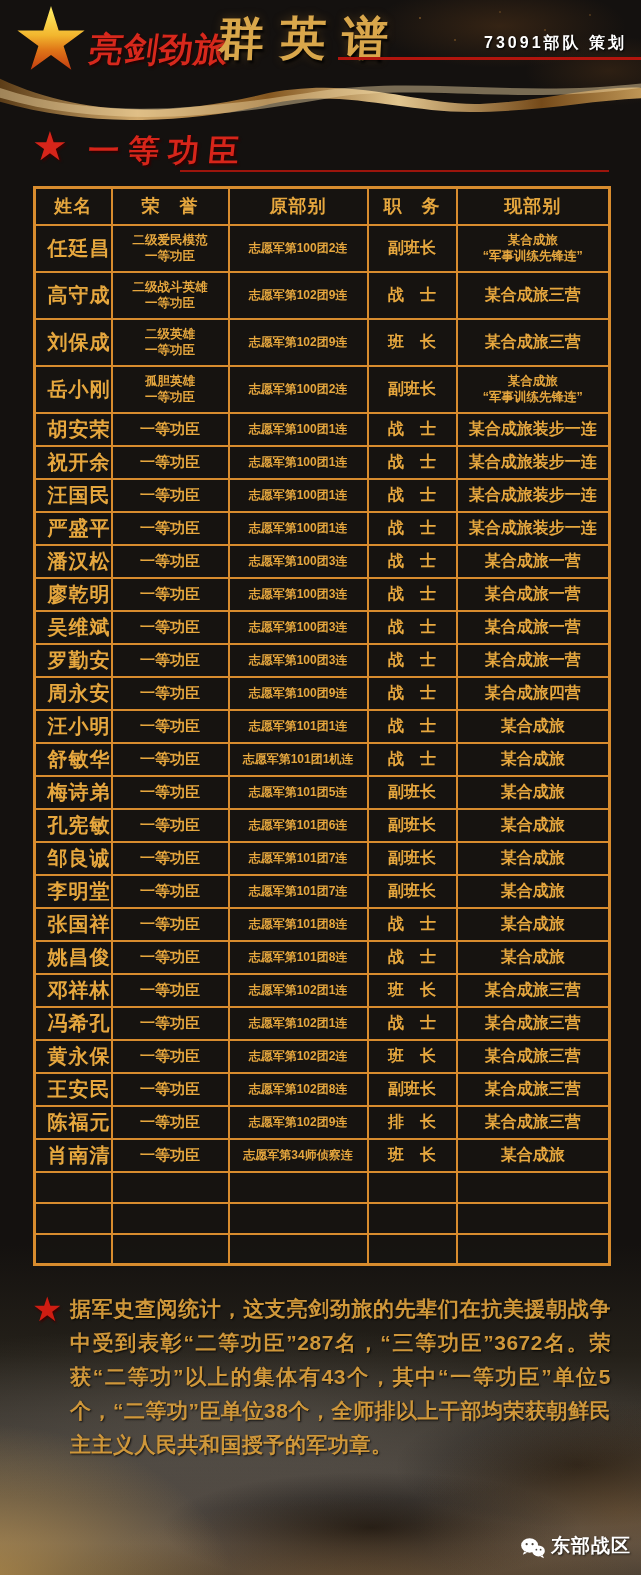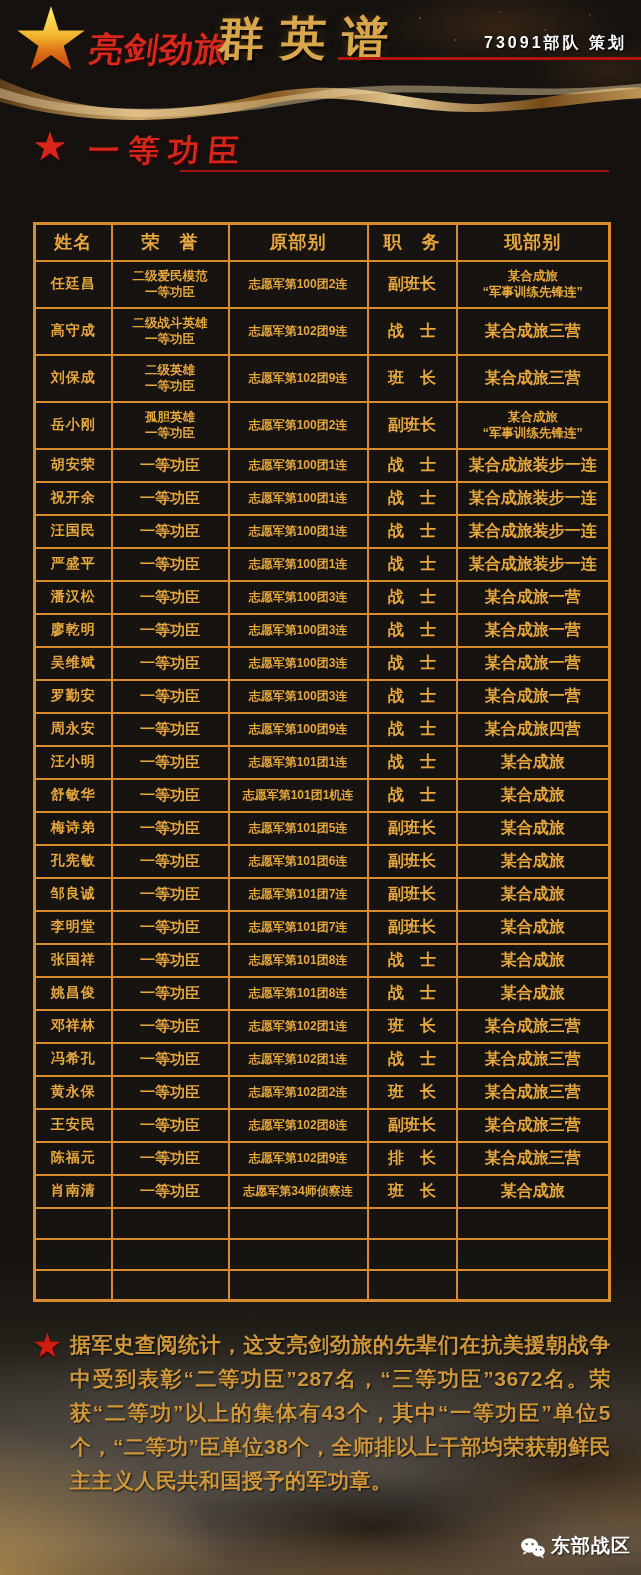--- a/index.html
+++ b/index.html
@@ -68,31 +68,31 @@
   .section-label{
     position:absolute; left:88px; top:8px; font-size:31px; font-weight:900;
     color:#d7251a; letter-spacing:9px; transform:skewX(-6deg);
     text-shadow:2px 2px 2px rgba(50,0,0,.95); white-space:nowrap;
   }
   .section-line{ position:absolute; left:180px; right:32px; top:48px; height:2px; background:#9c150c; }
 
   
   table.roster{
     margin-left:33px; width:575px; border-collapse:collapse; table-layout:fixed;
-    border:3px solid #d88c2e; background:rgba(24,21,18,.55);margin-top:36px;
+    border:3px solid #d88c2e; background:rgba(24,21,18,.55);
   }
   .roster th, .roster td{
     border:2px solid #d88c2e; text-align:center; vertical-align:middle;
     color:#e6a73e; font-weight:bold; overflow:hidden;
   }
   .roster th{ height:37px; font-size:18px; letter-spacing:1px; }
   .roster td{ height:33px; white-space:pre-line; line-height:1.25; }
   .roster tr.tall td{ height:47px; }
   .roster tr.empty td{ height:31px; }
-  .roster td.c-name{ font-size:14px; letter-spacing:1px; }
+  .roster td.c-name{ font-size:20px; letter-spacing:1px;text-align:right; }
   .roster td.c-honor{ font-size:15px; }
   .roster td.c-orig{ font-size:12px; }
   .roster td.c-pos{ font-size:16px; }
   .roster td.c-cur{ font-size:16px; }
   .roster td.ml{ font-size:12.5px !important; line-height:1.3; }
 
   
   .footer-note{ position:relative; margin:26px 30px 0 32px; }
   .footer-star{
     position:absolute; left:0; top:0; font-size:34px; color:#cf1d12; line-height:1;

